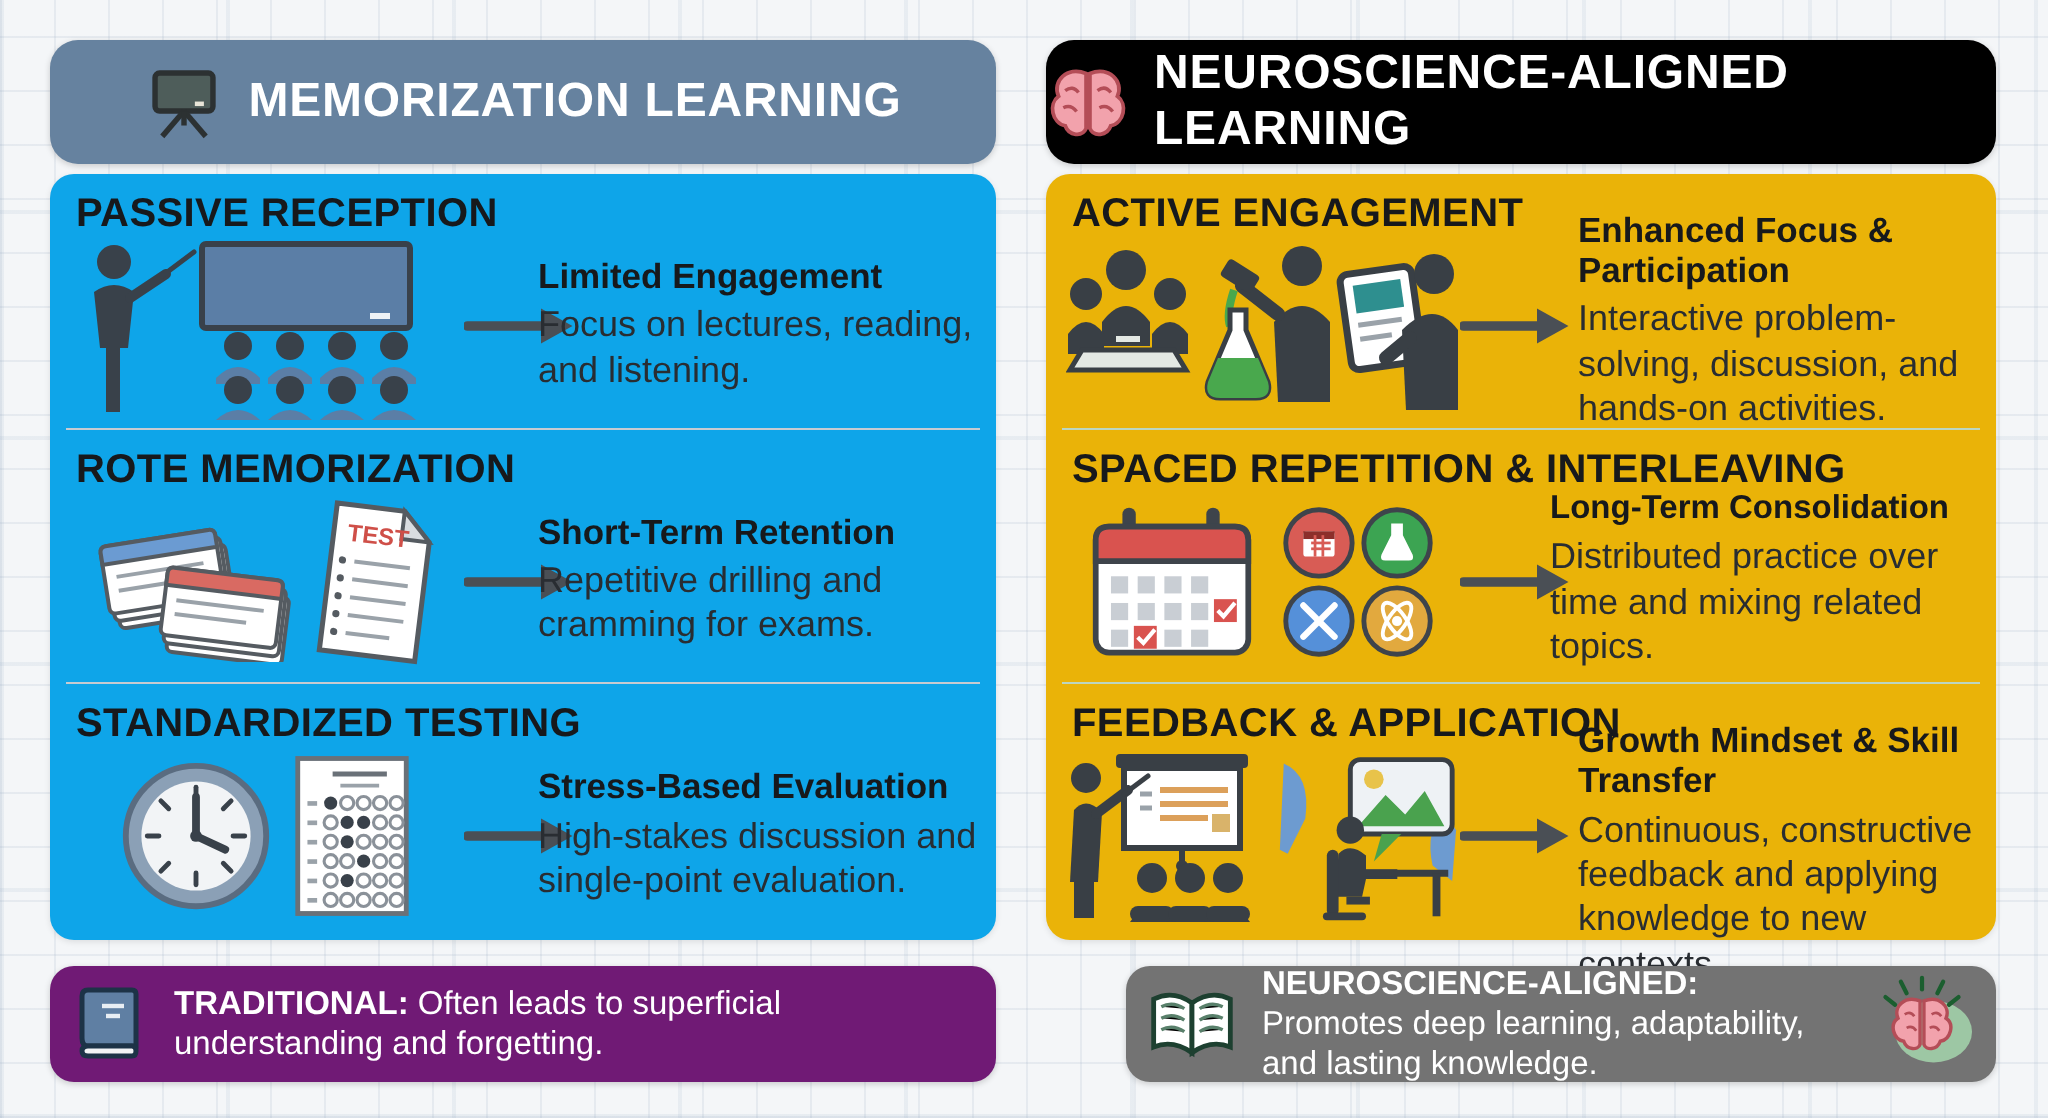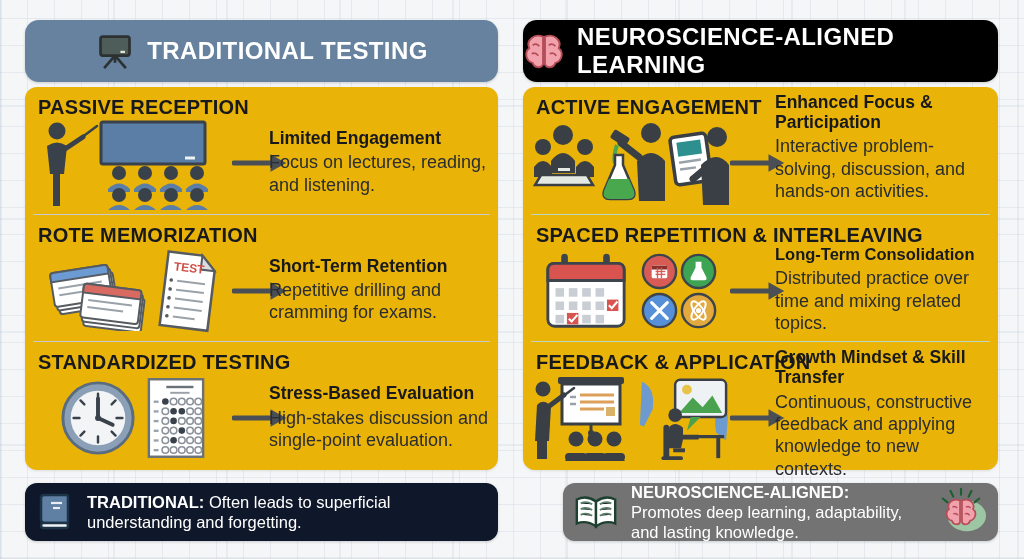--- a/index.html
+++ b/index.html
@@ -17,43 +17,43 @@
   .col{position:absolute;top:20px;}
   .col-left{left:25px;width:473px;}
   .col-right{left:523px;width:475px;}
   .hdr{height:62px;border-radius:14px;display:flex;align-items:center;justify-content:center;
        gap:12px;box-shadow:0 1px 3px rgba(0,0,0,.18);}
   .hdr-blue{background:#66829f;}
   .hdr-green{background:#000000;}
   .hdr-label{color:#fff;font-weight:bold;font-size:24px;letter-spacing:.4px;}
   .panel{margin-top:5px;height:383px;border-radius:12px;box-shadow:0 1px 3px rgba(0,0,0,.10);
          display:flex;flex-direction:column;position:relative;}
-  .panel-gray{background:#eab308;}
+  .panel-gray{background:#0ea5e9;}
   .panel-green{background:#eab308;}
   .sec{position:relative;flex:1;}
   .panel-gray .sec:not(:last-child)::after{content:"";position:absolute;left:8px;right:8px;bottom:0;
       height:1px;background:#c7cbd1;}
   .panel-green .sec:not(:last-child)::after{content:"";position:absolute;left:8px;right:8px;bottom:0;
       height:1px;background:#bcd6c0;}
   .sec-title{position:absolute;top:9px;left:13px;font-size:20px;font-weight:bold;
       letter-spacing:.2px;color:#17191c;white-space:nowrap;}
   .sec-icons{position:absolute;top:30px;left:8px;width:200px;height:92px;
       display:flex;align-items:center;justify-content:center;gap:8px;}
   .sec-arrow{position:absolute;left:204px;top:30px;width:62px;height:92px;
       display:flex;align-items:center;justify-content:center;}
   .sec-text{position:absolute;left:244px;right:6px;top:26px;height:98px;
       display:flex;flex-direction:column;justify-content:center;}
   .col-right .sec-text{left:252px;}
-  .sec-text.top{justify-content:flex-start;top:5px;}
+  .sec-text.top{justify-content:flex-start;top:18px;margin-left:14px;}
   .res-title{font-size:17.5px;font-weight:bold;line-height:1.15;color:#17191c;margin-bottom:3px;}
   .res-desc{font-size:18px;line-height:1.24;color:#292d32;}
   .banner{position:absolute;top:463px;left:0;right:0;height:58px;border-radius:12px;
       display:flex;align-items:center;gap:12px;padding:0 10px;box-sizing:border-box;
       box-shadow:0 1px 3px rgba(0,0,0,.18);}
-  .banner-blue{background:#0f172a;}
+  .banner-blue{background:#701a75;}
   .banner-green{background:#737373;margin-left:40px;}
   .banner-text{color:#fff;font-size:16.5px;line-height:1.22;flex:1;}
   .banner-text b{font-weight:bold;}
   .svgi{display:block;}
 </style>
 </head>
 <body>
 
 <div class="stage">
 
@@ -62,21 +62,21 @@
     <div class="hdr hdr-blue">
       <span>
         <svg class="svgi" width="40" height="38" viewBox="0 0 44 42">
           <rect x="6" y="5" width="32" height="21" rx="2.5" fill="#4e5d5a" stroke="#2c3132" stroke-width="3"></rect>
           <line x1="28" y1="22" x2="33" y2="22" stroke="#e8e5d8" stroke-width="2.5"></line>
           <line x1="22" y1="26" x2="10" y2="40" stroke="#2c3132" stroke-width="3"></line>
           <line x1="22" y1="26" x2="34" y2="40" stroke="#2c3132" stroke-width="3"></line>
           <line x1="22" y1="26" x2="22" y2="34" stroke="#2c3132" stroke-width="3"></line>
         </svg>
       </span>
-      <span class="hdr-label">TRADITIONAL TESTING</span>
+      <span class="hdr-label">MEMORIZATION LEARNING</span>
     </div>
 
     <div class="panel panel-gray">
 
       <div class="sec">
         <div class="sec-title">PASSIVE RECEPTION</div>
         <div class="sec-icons">
           <svg class="svgi" width="188" height="94" viewBox="0 0 188 94">
             <rect x="62" y="6" width="104" height="42" rx="2" fill="#5b7ea6" stroke="#39414a" stroke-width="3"></rect>
             <line x1="146" y1="42" x2="156" y2="42" stroke="#eef2f5" stroke-width="3"></line>

